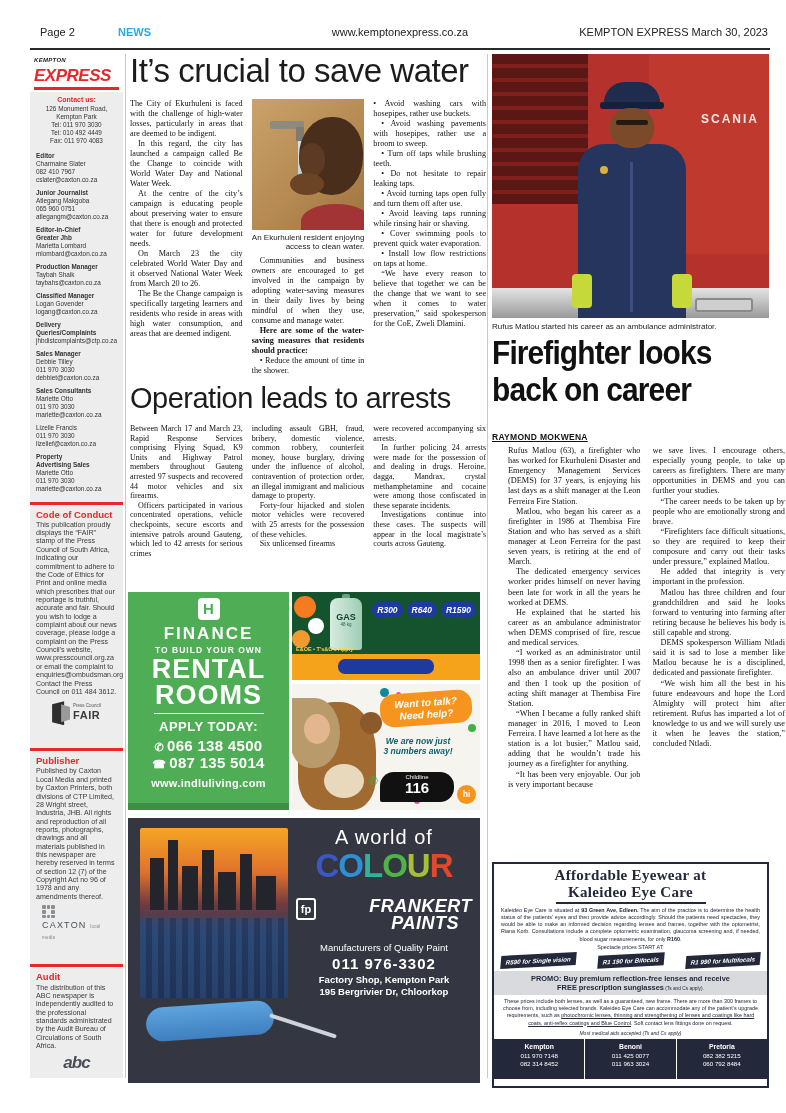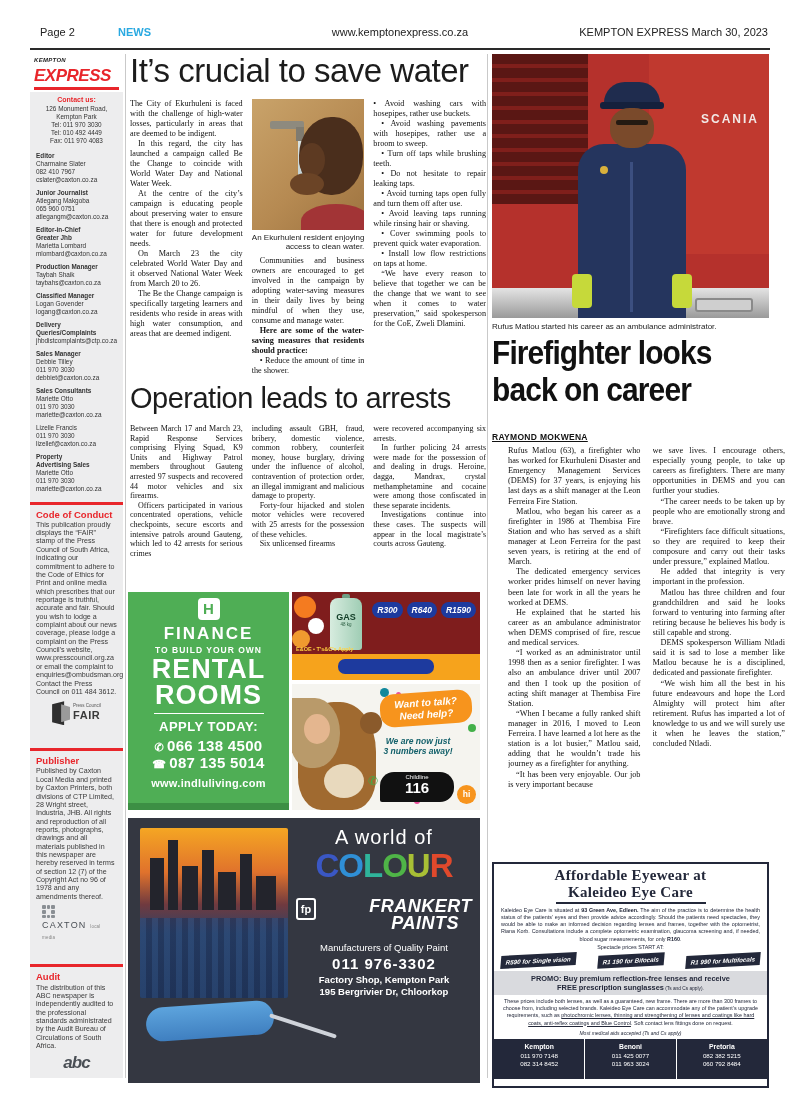--- a/index.html
+++ b/index.html
@@ -77,21 +77,21 @@
   .in-l2 { font-size:8.5px; font-weight:bold; letter-spacing:1px; margin:1px 0 2px; }
   .in-big { font-size:27px; font-weight:bold; letter-spacing:1px; line-height:.95; }
   .in-rule { width:110px; height:1px; background:#fff; margin:5px auto 5px; }
   .in-apply { font-size:13px; font-weight:bold; letter-spacing:.5px; margin-bottom:3px; }
   .in-num { font-size:15px; font-weight:bold; letter-spacing:.3px; }
   .in-ico { display:inline-block; font-size:11px; margin-right:3px; }
   .in-url { font-size:11px; font-weight:bold; margin-top:6px; letter-spacing:.3px; }
   .in-strip { position:absolute; bottom:0; left:0; right:0; height:7px; background:#3c8f44; }
 
   .ad-gas { position:absolute; left:292px; top:592px; width:188px; height:88px; overflow:hidden; }
-  .gas-top { position:relative; height:62px; background:#7f1d1d; overflow:hidden; }
+  .gas-top { position:relative; height:62px; background:#14532d; overflow:hidden; }
   .gas-fl1,.gas-fl2,.gas-fl3 { position:absolute; border-radius:50%; }
   .gas-fl1 { left:2px; top:4px; width:22px; height:22px; background:#f4762013; background:#f47b20; }
   .gas-fl2 { left:16px; top:26px; width:16px; height:16px; background:#fff; }
   .gas-fl3 { left:0px; top:38px; width:18px; height:18px; background:#f09a2f; }
   .gas-cyl { position:absolute; left:38px; top:6px; width:32px; height:52px; background:linear-gradient(90deg,#d7ecdf,#9fcdb4); border-radius:8px 8px 3px 3px; text-align:center; }
   .gas-cyl .g { font-size:9px; font-weight:bold; color:#15402a; margin-top:14px; }
   .gas-cyl .kg { font-size:4.5px; color:#2c5e43; }
   .gas-valve { position:absolute; left:50px; top:2px; width:8px; height:5px; background:#6f9f85; border-radius:2px; }
   .gas-pills { position:absolute; right:4px; top:10px; display:flex; gap:4px; }
   .gas-pill { background:#1d3a9e; color:#fff; font-weight:bold; font-style:italic; font-size:8.5px; padding:3px 5px; border-radius:9px; }

